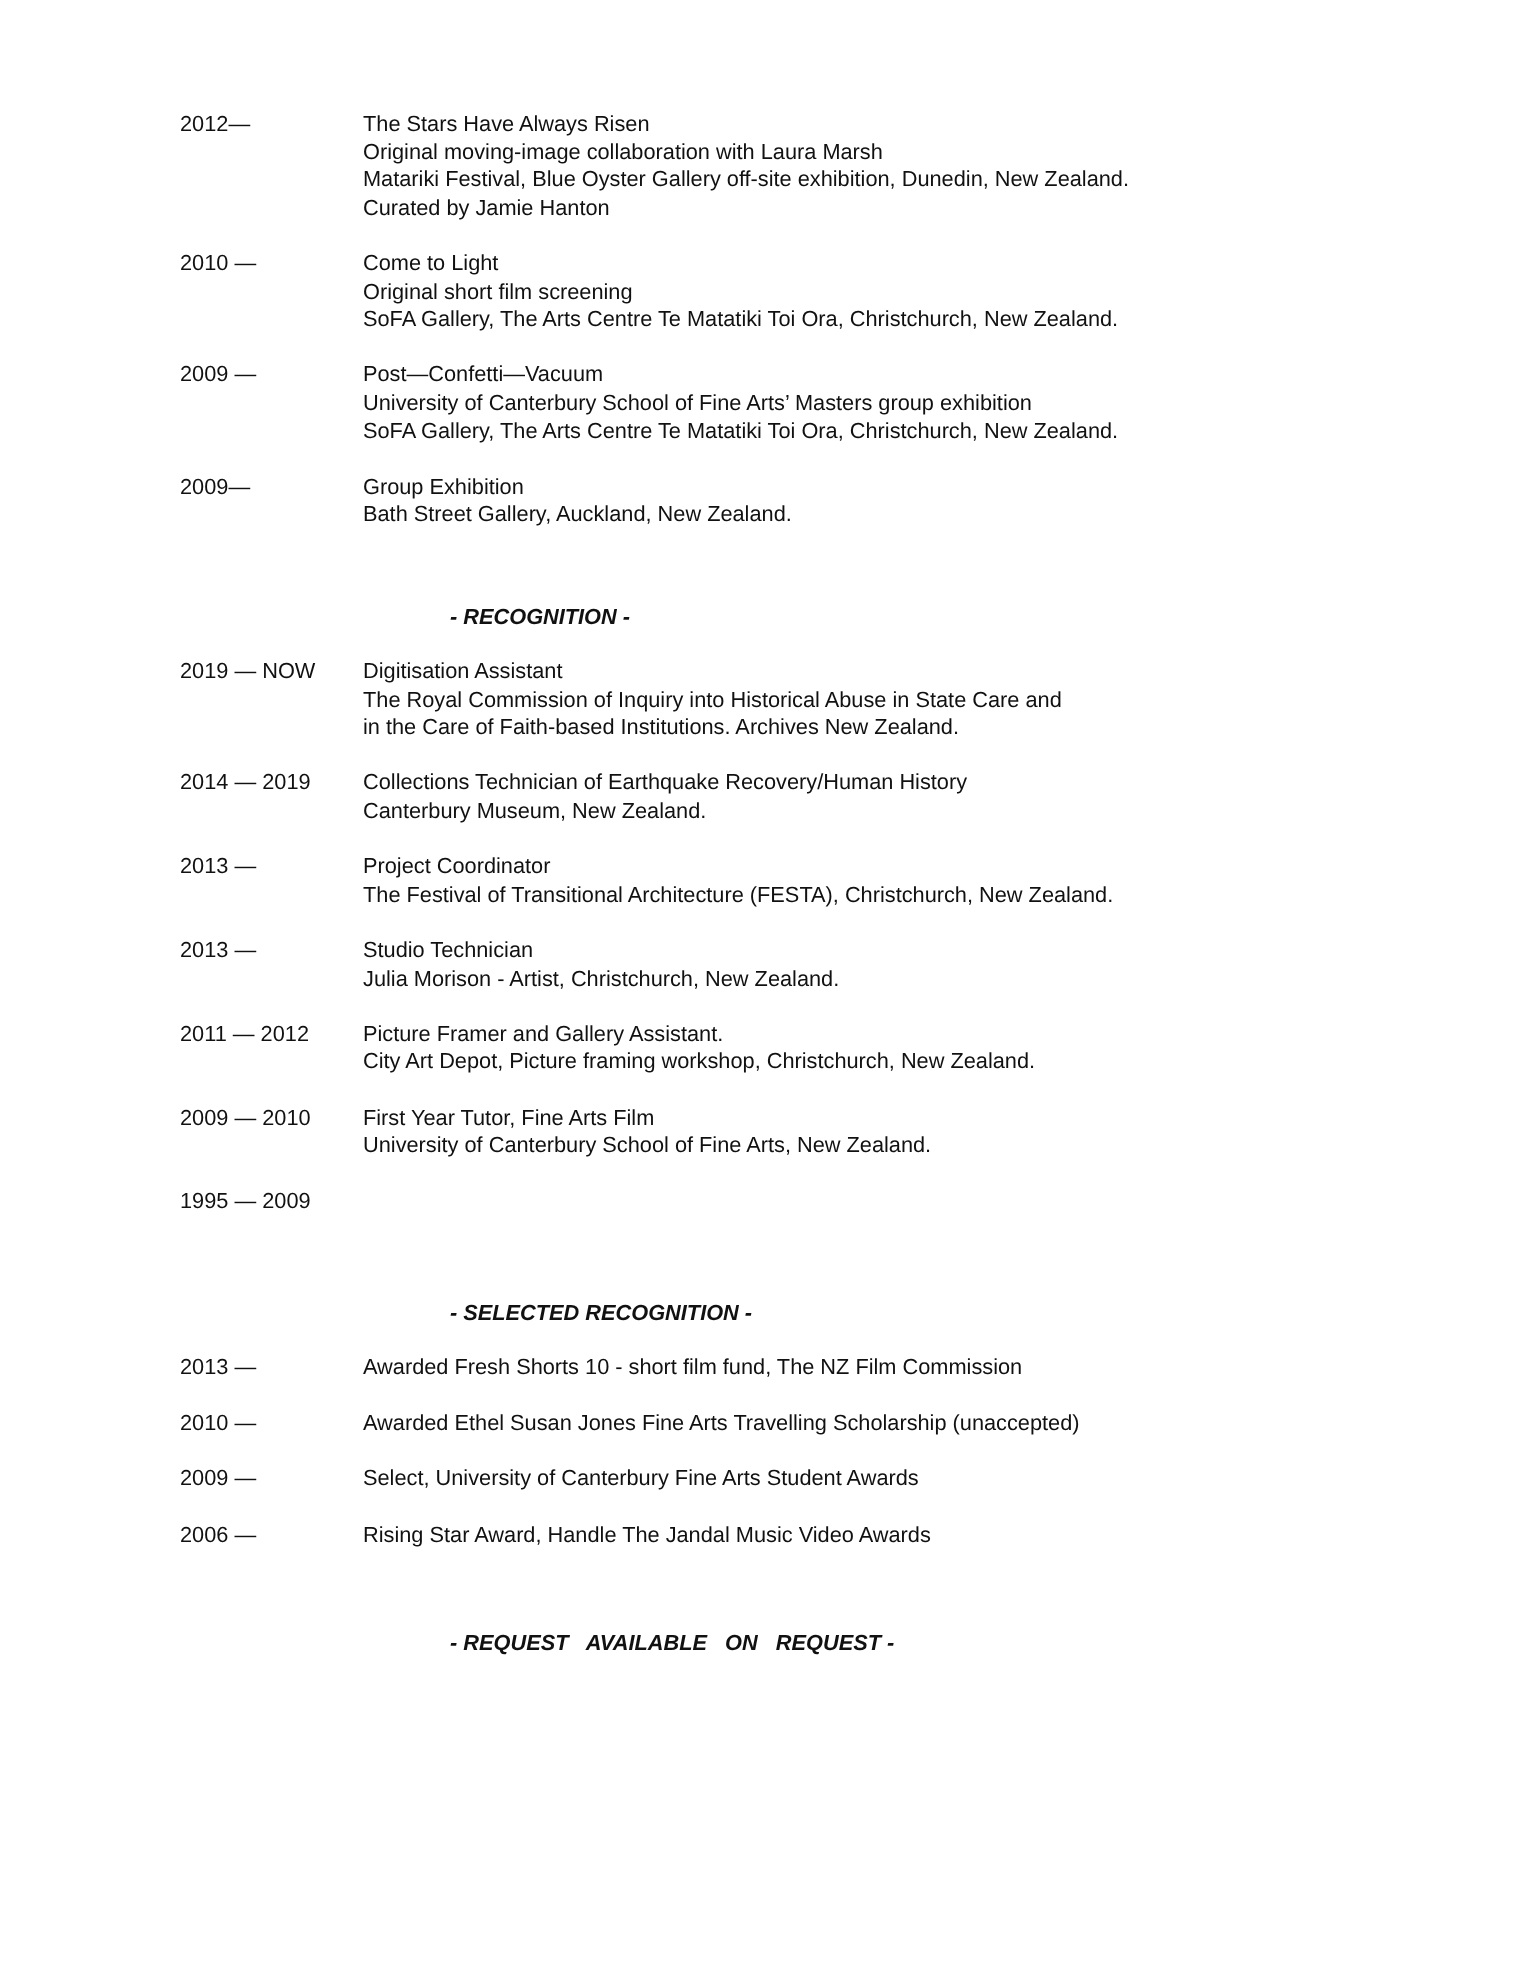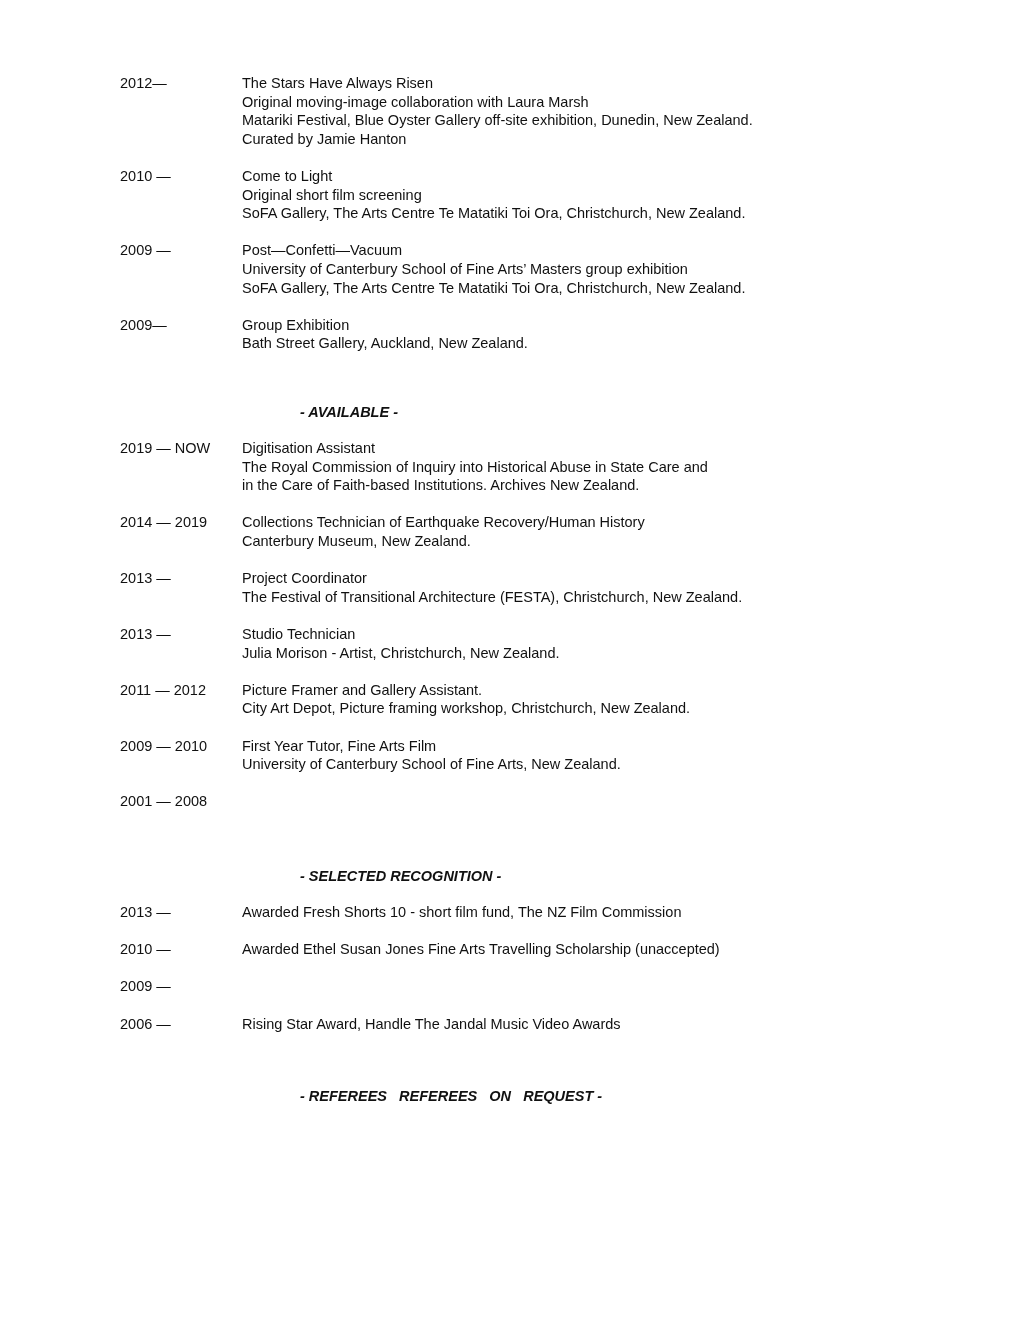--- a/index.html
+++ b/index.html
@@ -73,21 +73,21 @@
 SoFA Gallery, The Arts Centre Te Matatiki Toi Ora, Christchurch, New Zealand.</div>
       </div>
 
       <div class="entry">
         <div class="entry-date">2009—</div>
         <div class="entry-details">Group Exhibition
 Bath Street Gallery, Auckland, New Zealand.</div>
       </div>
     </div>
 
-  <div class="section-heading first">- AVAILABLE -</div>
+  <div class="section-heading first">- RECOGNITION -</div>
 
   <div class="list">
 
       <div class="entry">
         <div class="entry-date">2019 — NOW</div>
         <div class="entry-details">Digitisation Assistant
 The Royal Commission of Inquiry into Historical Abuse in State Care and
 in the Care of Faith-based Institutions. Archives New Zealand.</div>
       </div>
 
@@ -116,43 +116,44 @@
       </div>
 
       <div class="entry">
         <div class="entry-date">2009 — 2010</div>
         <div class="entry-details">First Year Tutor, Fine Arts Film
 University of Canterbury School of Fine Arts, New Zealand.</div>
       </div>
 
 
       <div class="entry">
-        <div class="entry-date">2001 — 2008</div>
+        <div class="entry-date">1995 — 2009</div>
       </div>
     </div>
 
   <div class="section-heading">- SELECTED RECOGNITION -</div>
 
   <div class="list">
 
       <div class="entry">
         <div class="entry-date">2013 —</div>
         <div class="entry-details">Awarded Fresh Shorts 10 - short film fund, The NZ Film Commission</div>
       </div>
 
       <div class="entry">
         <div class="entry-date">2010 —</div>
         <div class="entry-details">Awarded Ethel Susan Jones Fine Arts Travelling Scholarship (unaccepted)</div>
       </div>
 
       <div class="entry">
         <div class="entry-date">2009 —</div>
+        <div class="entry-details">Select, University of Canterbury Fine Arts Student Awards</div>
       </div>
 
       <div class="entry">
         <div class="entry-date">2006 —</div>
         <div class="entry-details">Rising Star Award, Handle The Jandal Music Video Awards</div>
       </div>
     </div>
 
-  <div class="section-heading referees">- REFEREES   REFEREES   ON   REQUEST -</div>
+  <div class="section-heading referees">- REQUEST   AVAILABLE   ON   REQUEST -</div>
 
 </div>
 
 </body></html>

